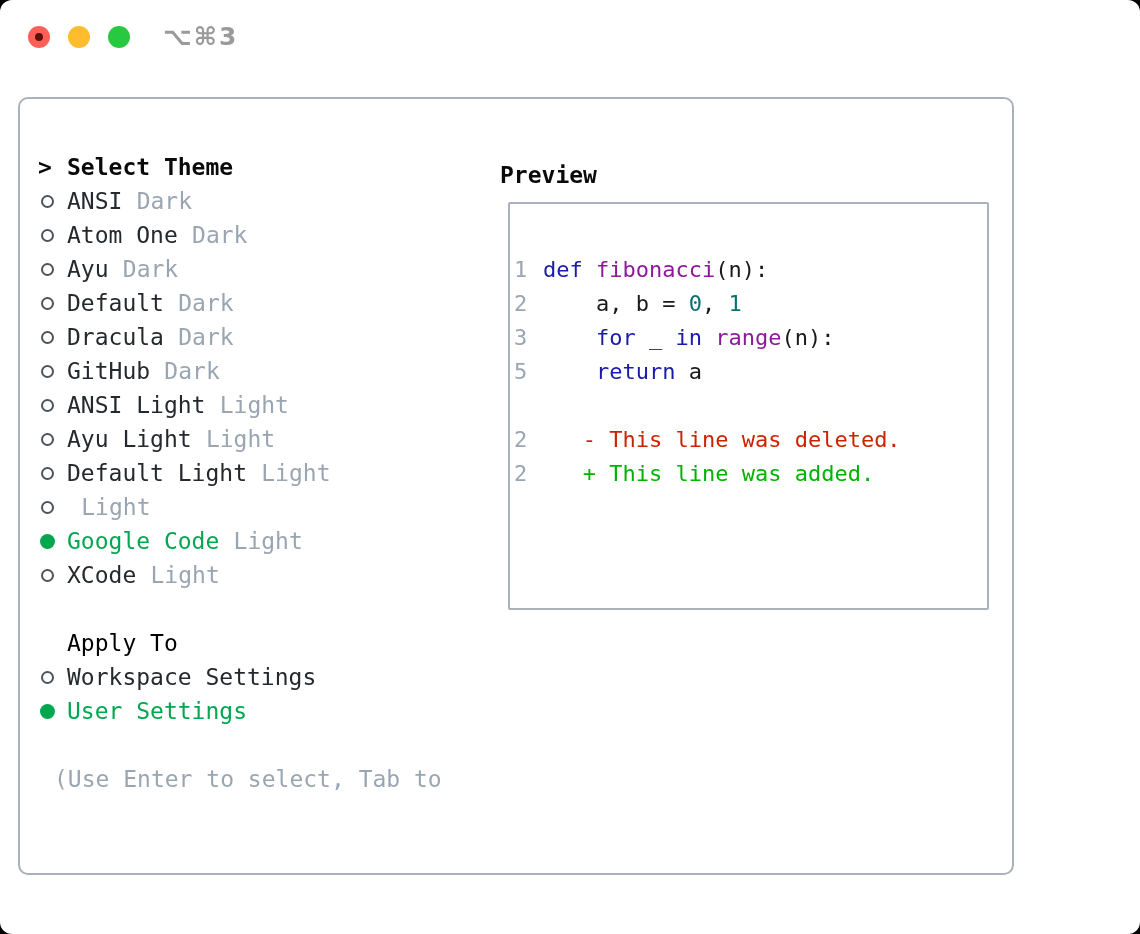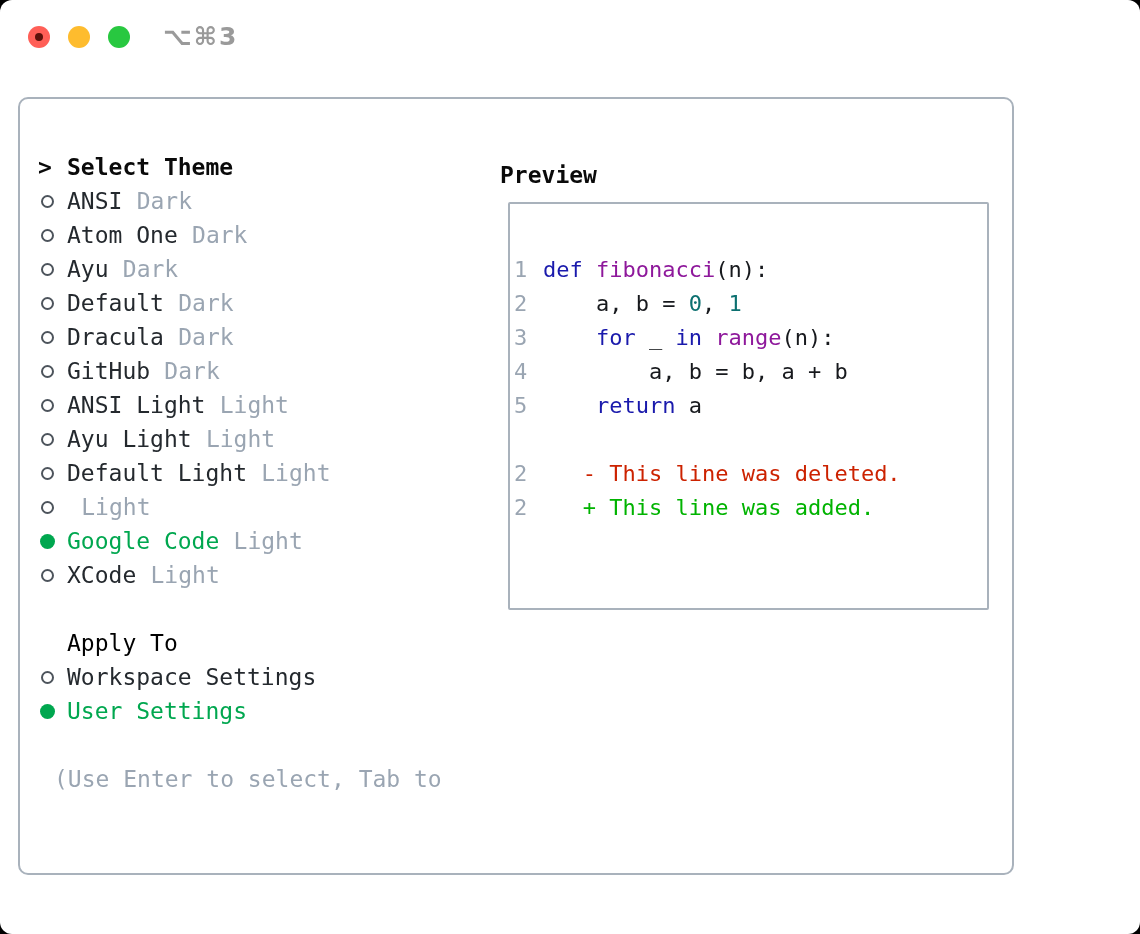--- a/index.html
+++ b/index.html
@@ -119,21 +119,20 @@
         <div class="row">(Use Enter to select, Tab to</div>
       </div>
 
     <div class="preview-title">Preview</div>
 
     <div class="preview-box">
       <div id="code-lines">
           <div class="pline"><span class="ln">1</span><span class="ptext"><span class="tok-kw">def</span><span class="tok-pl"> </span><span class="tok-fn">fibonacci</span><span class="tok-pl">(n):</span></span></div>
           <div class="pline"><span class="ln">2</span><span class="ptext"><span class="tok-pl">    a, b = </span><span class="tok-lit">0</span><span class="tok-pl">, </span><span class="tok-lit">1</span></span></div>
           <div class="pline"><span class="ln">3</span><span class="ptext"><span class="tok-pl">    </span><span class="tok-kw">for</span><span class="tok-pl"> _ </span><span class="tok-kw">in</span><span class="tok-pl"> </span><span class="tok-fn">range</span><span class="tok-pl">(n):</span></span></div>
-          <div class="pline"><span class="ln">4</span><span class="ptext"><span class="tok-pl">        a, b = b, a + b</span></span></div>
           <div class="pline"><span class="ln">5</span><span class="ptext"><span class="tok-pl">    </span><span class="tok-kw">return</span><span class="tok-pl"> a</span></span></div>
         </div>
       <div id="diff-lines" class="diff-block">
           <div class="pline"><span class="ln">2</span><span class="ptext dtext-deleted">   - This line was deleted.</span></div>
           <div class="pline"><span class="ln">2</span><span class="ptext dtext-added">   + This line was added.</span></div>
         </div>
     </div>
 
   </div>
 </div>

